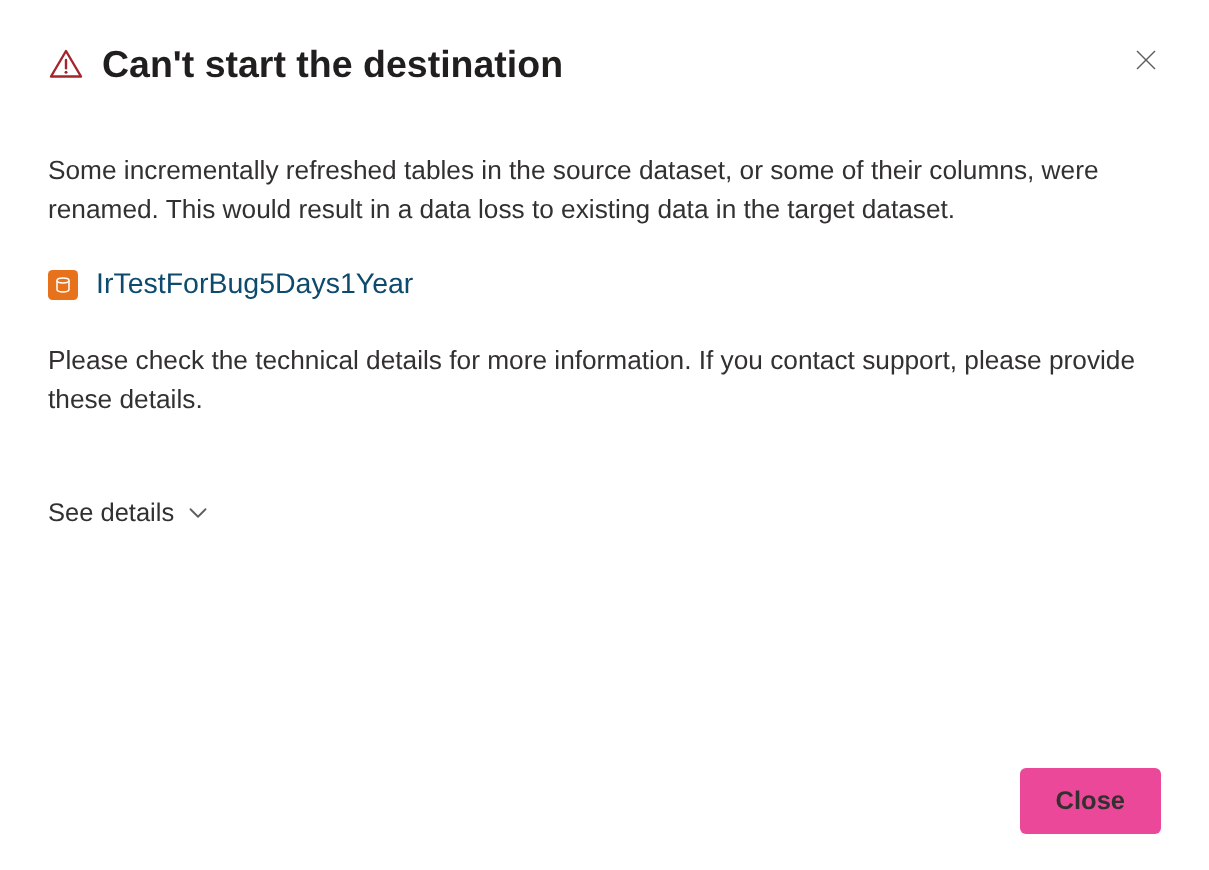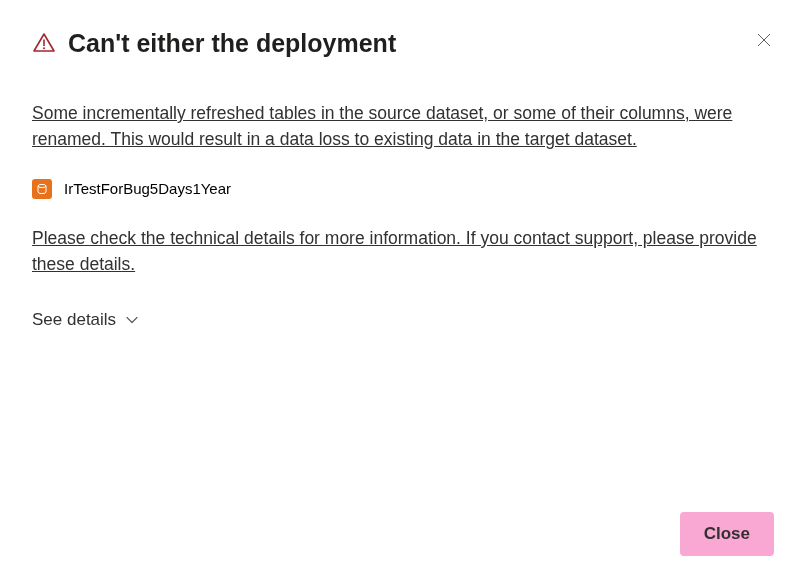--- a/index.html
+++ b/index.html
@@ -51,67 +51,67 @@
       color: #605e5c;
       font-size: 16px;
       background: none;
       border: none;
     }
     .body-text {
       font-size: 17.5px;
       line-height: 1.5;
       color: #323130;
       margin-bottom: 26px;
-      text-decoration: underline;
     }
     .body-text:last-of-type { margin-bottom: 33px; }
     .dataset-row {
       display: flex;
       align-items: center;
       gap: 12px;
       margin-bottom: 26px;
     }
     .dataset-icon {
       width: 20px;
       height: 20px;
       background: #e8711c;
       border-radius: 3px;
       display: flex;
       align-items: center;
       justify-content: center;
       flex-shrink: 0;
     }
     .dataset-icon svg { display: block; }
     .dataset-name {
-      font-size: 15px;
-      color: #000000;
+      font-size: 19px;
+      color: #0c4a6e;
     }
     .details-toggle {
       display: inline-flex;
       align-items: center;
       gap: 10px;
       font-size: 17px;
       color: #323130;
       cursor: pointer;
       background: none;
       border: none;
       padding: 0;
       font-family: inherit;
+      margin-top: 20px;
     }
     .chevron {
       display: inline-flex;
       align-items: center;
     }
     .footer {
       position: absolute;
       bottom: 24px;
       right: 32px;
     }
     .close-btn {
-      background: #f9a8d4;
+      background: #ec4899;
       color: #323130;
       border: none;
       font-size: 17px;
       font-weight: 600;
       padding: 12px 24px;
       border-radius: 4px;
       cursor: pointer;
       font-family: inherit;
     }
   </style>
@@ -120,21 +120,21 @@
 
 <div class="dialog">
   <div class="header">
     <span class="warning-icon">
       <svg width="24" height="24" viewBox="0 0 24 24" fill="none">
         <path d="M12 3 L22 20 L2 20 Z" stroke="#a4262c" stroke-width="1.6" stroke-linejoin="round" fill="none"></path>
         <line x1="12" y1="9" x2="12" y2="14.5" stroke="#a4262c" stroke-width="1.6" stroke-linecap="round"></line>
         <circle cx="12" cy="17.2" r="1" fill="#a4262c"></circle>
       </svg>
     </span>
-    <h1 class="title">Can't either the deployment</h1>
+    <h1 class="title">Can't start the destination</h1>
   </div>
 
   <button class="close-x" aria-label="Close dialog">
     <span>
       <svg width="14" height="14" viewBox="0 0 14 14">
         <line x1="1" y1="1" x2="13" y2="13" stroke="#605e5c" stroke-width="1"></line>
         <line x1="13" y1="1" x2="1" y2="13" stroke="#605e5c" stroke-width="1"></line>
       </svg>
     </span>
   </button>

